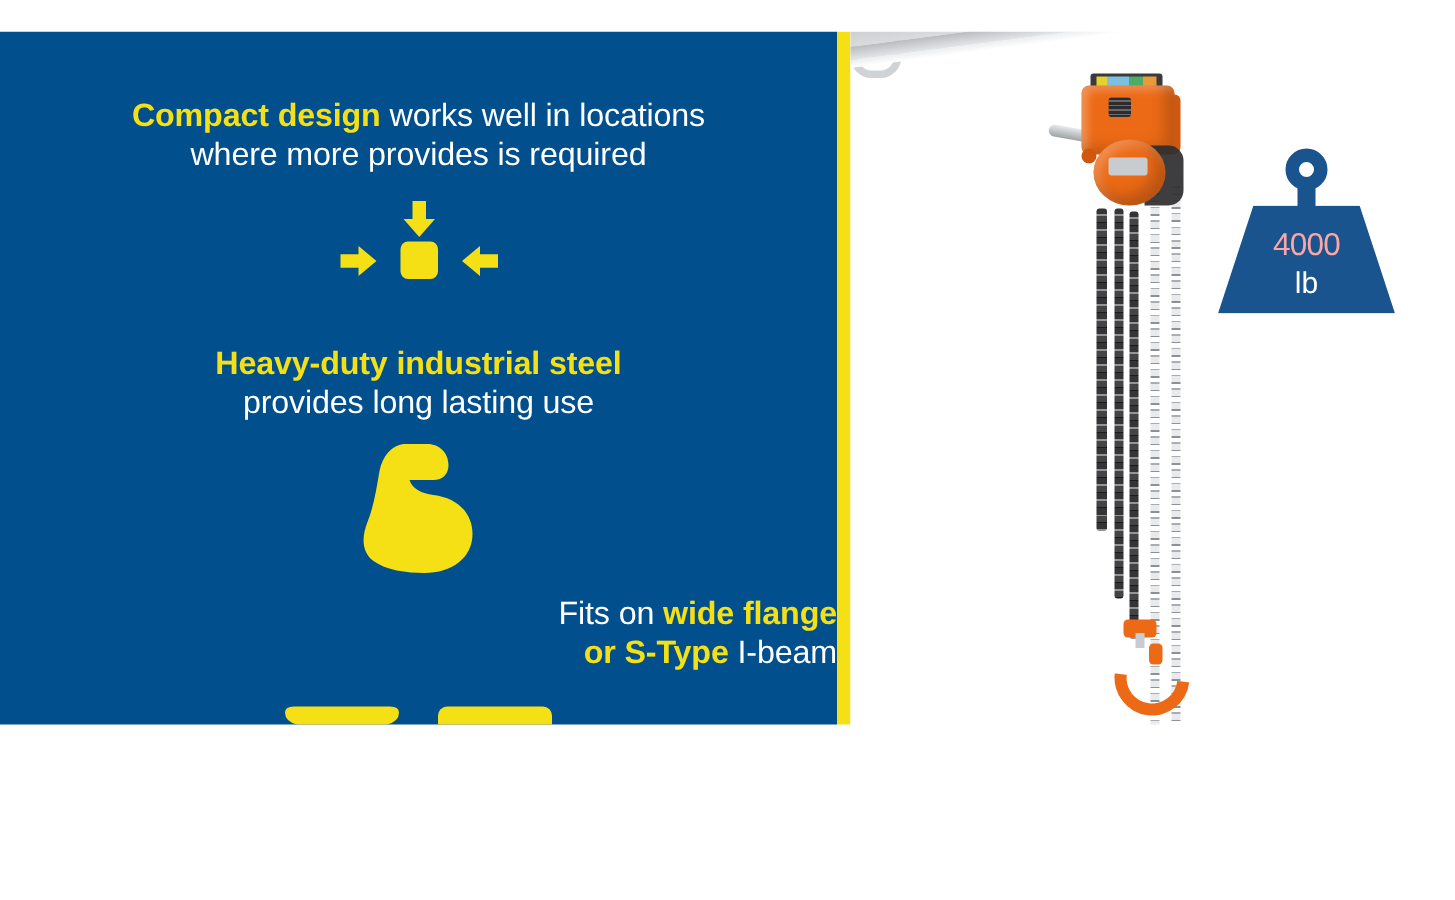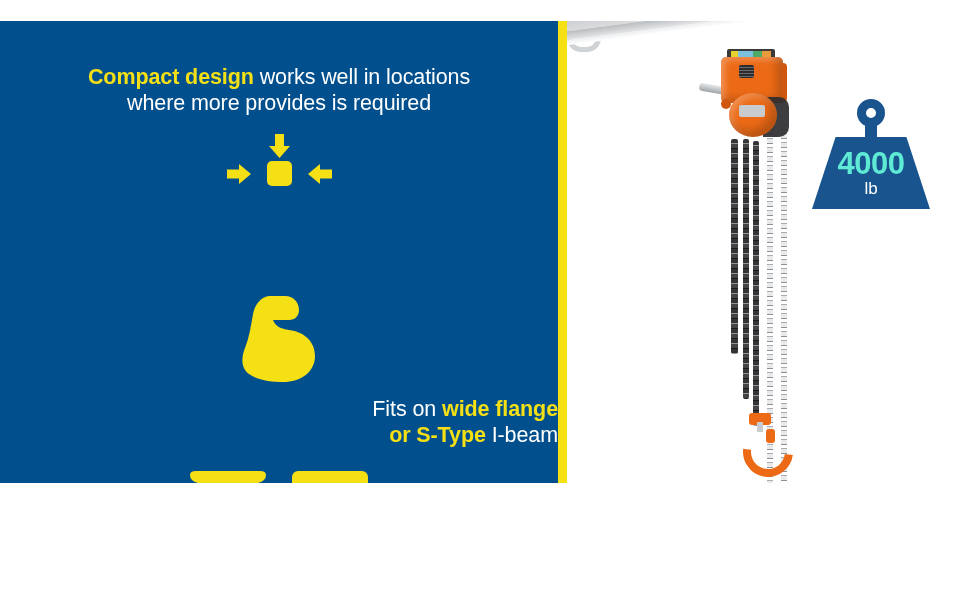--- a/index.html
+++ b/index.html
@@ -82,22 +82,22 @@
   #hook-tip{position:absolute;left:26px;top:16px;width:9px;height:14px;background:#EC6A16;border-radius:3px;}
 
   
   #capacity-badge{position:absolute;left:812px;top:78px;width:118px;height:142px;}
   #cap-handle{position:absolute;left:45px;top:0;width:28px;height:28px;
         border:9px solid #19548F;border-radius:50%;box-sizing:border-box;}
   #cap-neck{position:absolute;left:53px;top:24px;width:12px;height:18px;background:#19548F;}
   #cap-weight{position:absolute;left:0;top:38px;width:118px;height:72px;background:#19548F;
         clip-path:polygon(20% 0%,80% 0%,100% 100%,0% 100%);
         display:flex;flex-direction:column;align-items:center;justify-content:center;}
-  #cap-value{color:#5eead4;font-size:31px;font-weight:bold;line-height:30px;letter-spacing:-0.5px;}
-  #cap-unit{color:#ffffff;font-size:17px;line-height:18px;margin-top:1px;}
+  #cap-value{color:#fca5a5;font-size:21px;font-weight:normal;line-height:30px;letter-spacing:-0.5px;}
+  #cap-unit{color:#ffffff;font-size:20px;line-height:18px;margin-top:1px;}
   #cap-label{position:absolute;left:0;top:110px;width:118px;text-align:center;
         color:#19548F;font-size:26px;line-height:30px;}
 </style>
 </head>
 <body>
 
 <div id="stage">
 
   <div id="left-panel">
 
@@ -117,20 +117,24 @@
         <polygon points="55,12 76,12 65.5,24" fill="#F5E016"></polygon>
 
         <rect x="13" y="35.5" width="14" height="9" fill="#F5E016"></rect>
         <polygon points="25,30 25,50 37,40" fill="#F5E016"></polygon>
 
         <rect x="104" y="35.5" width="14" height="9" fill="#F5E016"></rect>
         <polygon points="106,30 106,50 94,40" fill="#F5E016"></polygon>
       </svg>
     </div>
 
+    <div class="feature-text" id="feat2-text">
+      <span class="ln hl">Heavy-duty industrial steel</span>
+      <span class="ln">provides long lasting use</span>
+    </div>
 
     <div class="icon-wrap" id="icon-muscle">
       <svg width="96" height="90" viewBox="0 0 96 90" aria-hidden="true">
         <path fill="#F5E016" d="M38 2 C30 3 24 10 22 20 C20 32 18 44 14 54
                  C10 64 10 74 18 80 C26 86 40 88 52 88
                  C70 88 84 78 84 62 C84 48 74 38 58 36
                  C50 35 44 32 42 26 L58 26 C64 26 68 22 68 16
                  C68 8 62 2 54 2 Z"></path>
         <path fill="#F5E016" d="M50 2 C58 2 64 6 66 12 L46 12 Z"></path>
       </svg>

